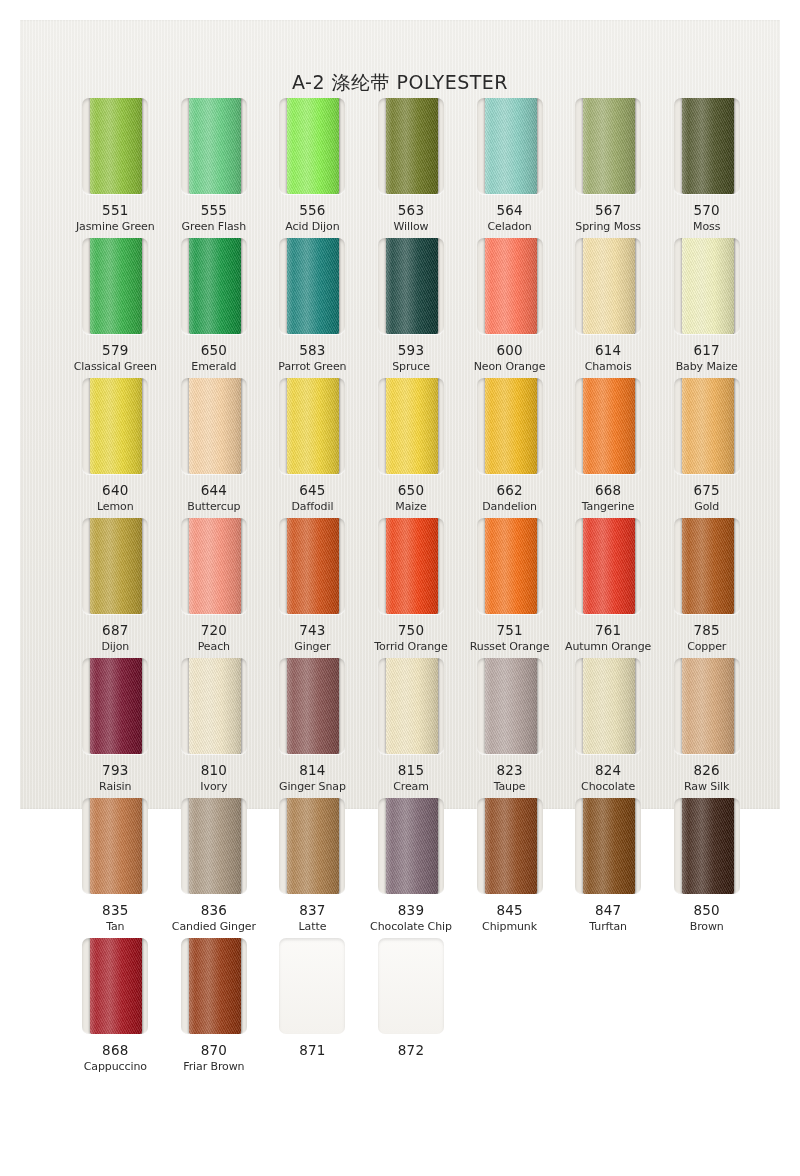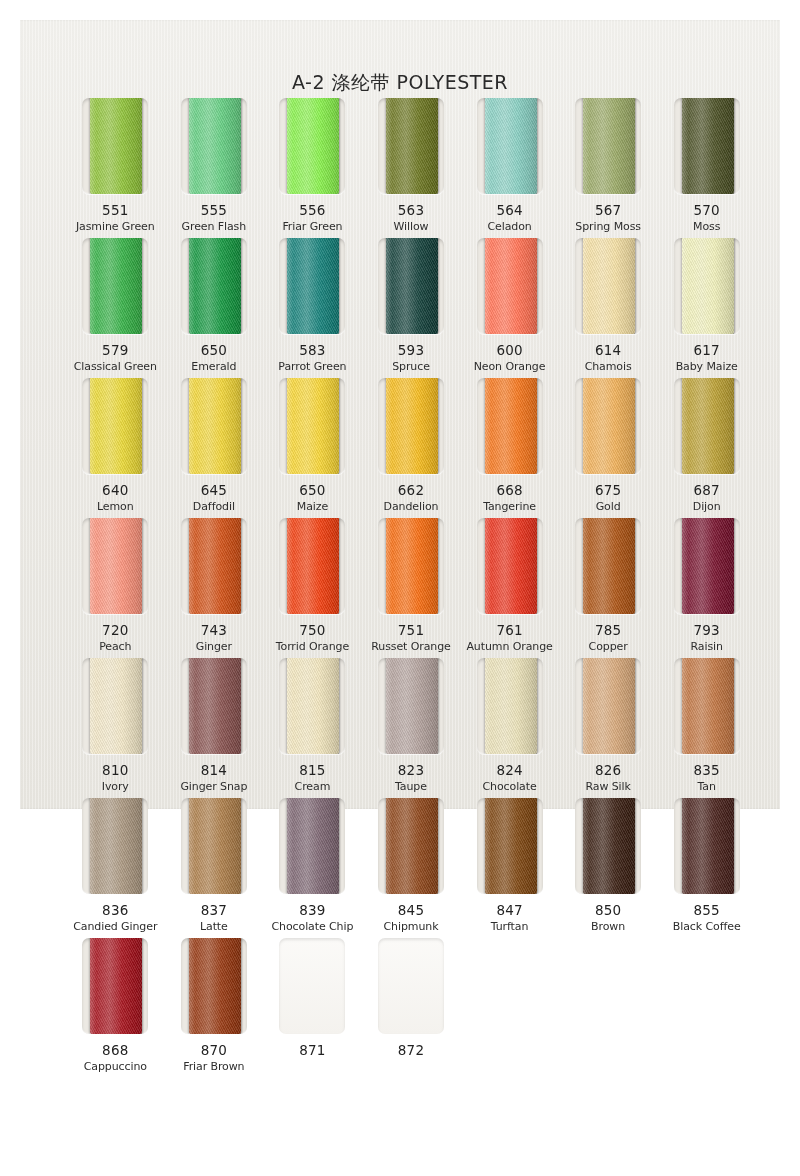--- a/index.html
+++ b/index.html
@@ -131,21 +131,21 @@
           <div class="ribbon" style="background: rgb(98, 204, 128);"></div>
         </div>
         <div class="code">555</div>
         <div class="cname">Green Flash</div>
       </div>
       <div class="cell">
         <div class="slot">
           <div class="ribbon" style="background: rgb(134, 239, 74);"></div>
         </div>
         <div class="code">556</div>
-        <div class="cname">Friar Green</div>
+        <div class="cname">Acid Dijon</div>
       </div>
       <div class="cell">
         <div class="slot">
           <div class="ribbon" style="background: rgb(107, 117, 32);"></div>
         </div>
         <div class="code">563</div>
         <div class="cname">Willow</div>
       </div>
       <div class="cell">
         <div class="slot">
@@ -219,20 +219,27 @@
       </div>
       <div class="cell">
         <div class="slot">
           <div class="ribbon" style="background: rgb(232, 214, 52);"></div>
         </div>
         <div class="code">640</div>
         <div class="cname">Lemon</div>
       </div>
       <div class="cell">
         <div class="slot">
+          <div class="ribbon" style="background: rgb(245, 207, 160);"></div>
+        </div>
+        <div class="code">644</div>
+        <div class="cname">Buttercup</div>
+      </div>
+      <div class="cell">
+        <div class="slot">
           <div class="ribbon" style="background: rgb(239, 211, 54);"></div>
         </div>
         <div class="code">645</div>
         <div class="cname">Daffodil</div>
       </div>
       <div class="cell">
         <div class="slot">
           <div class="ribbon" style="background: rgb(245, 211, 51);"></div>
         </div>
         <div class="code">650</div>
@@ -398,27 +405,20 @@
         </div>
         <div class="code">847</div>
         <div class="cname">Turftan</div>
       </div>
       <div class="cell">
         <div class="slot">
           <div class="ribbon" style="background: rgb(58, 31, 18);"></div>
         </div>
         <div class="code">850</div>
         <div class="cname">Brown</div>
-      </div>
-      <div class="cell">
-        <div class="slot">
-          <div class="ribbon" style="background: rgb(72, 33, 27);"></div>
-        </div>
-        <div class="code">855</div>
-        <div class="cname">Black Coffee</div>
       </div>
       <div class="cell">
         <div class="slot">
           <div class="ribbon" style="background: rgb(164, 16, 26);"></div>
         </div>
         <div class="code">868</div>
         <div class="cname">Cappuccino</div>
       </div>
       <div class="cell">
         <div class="slot">

